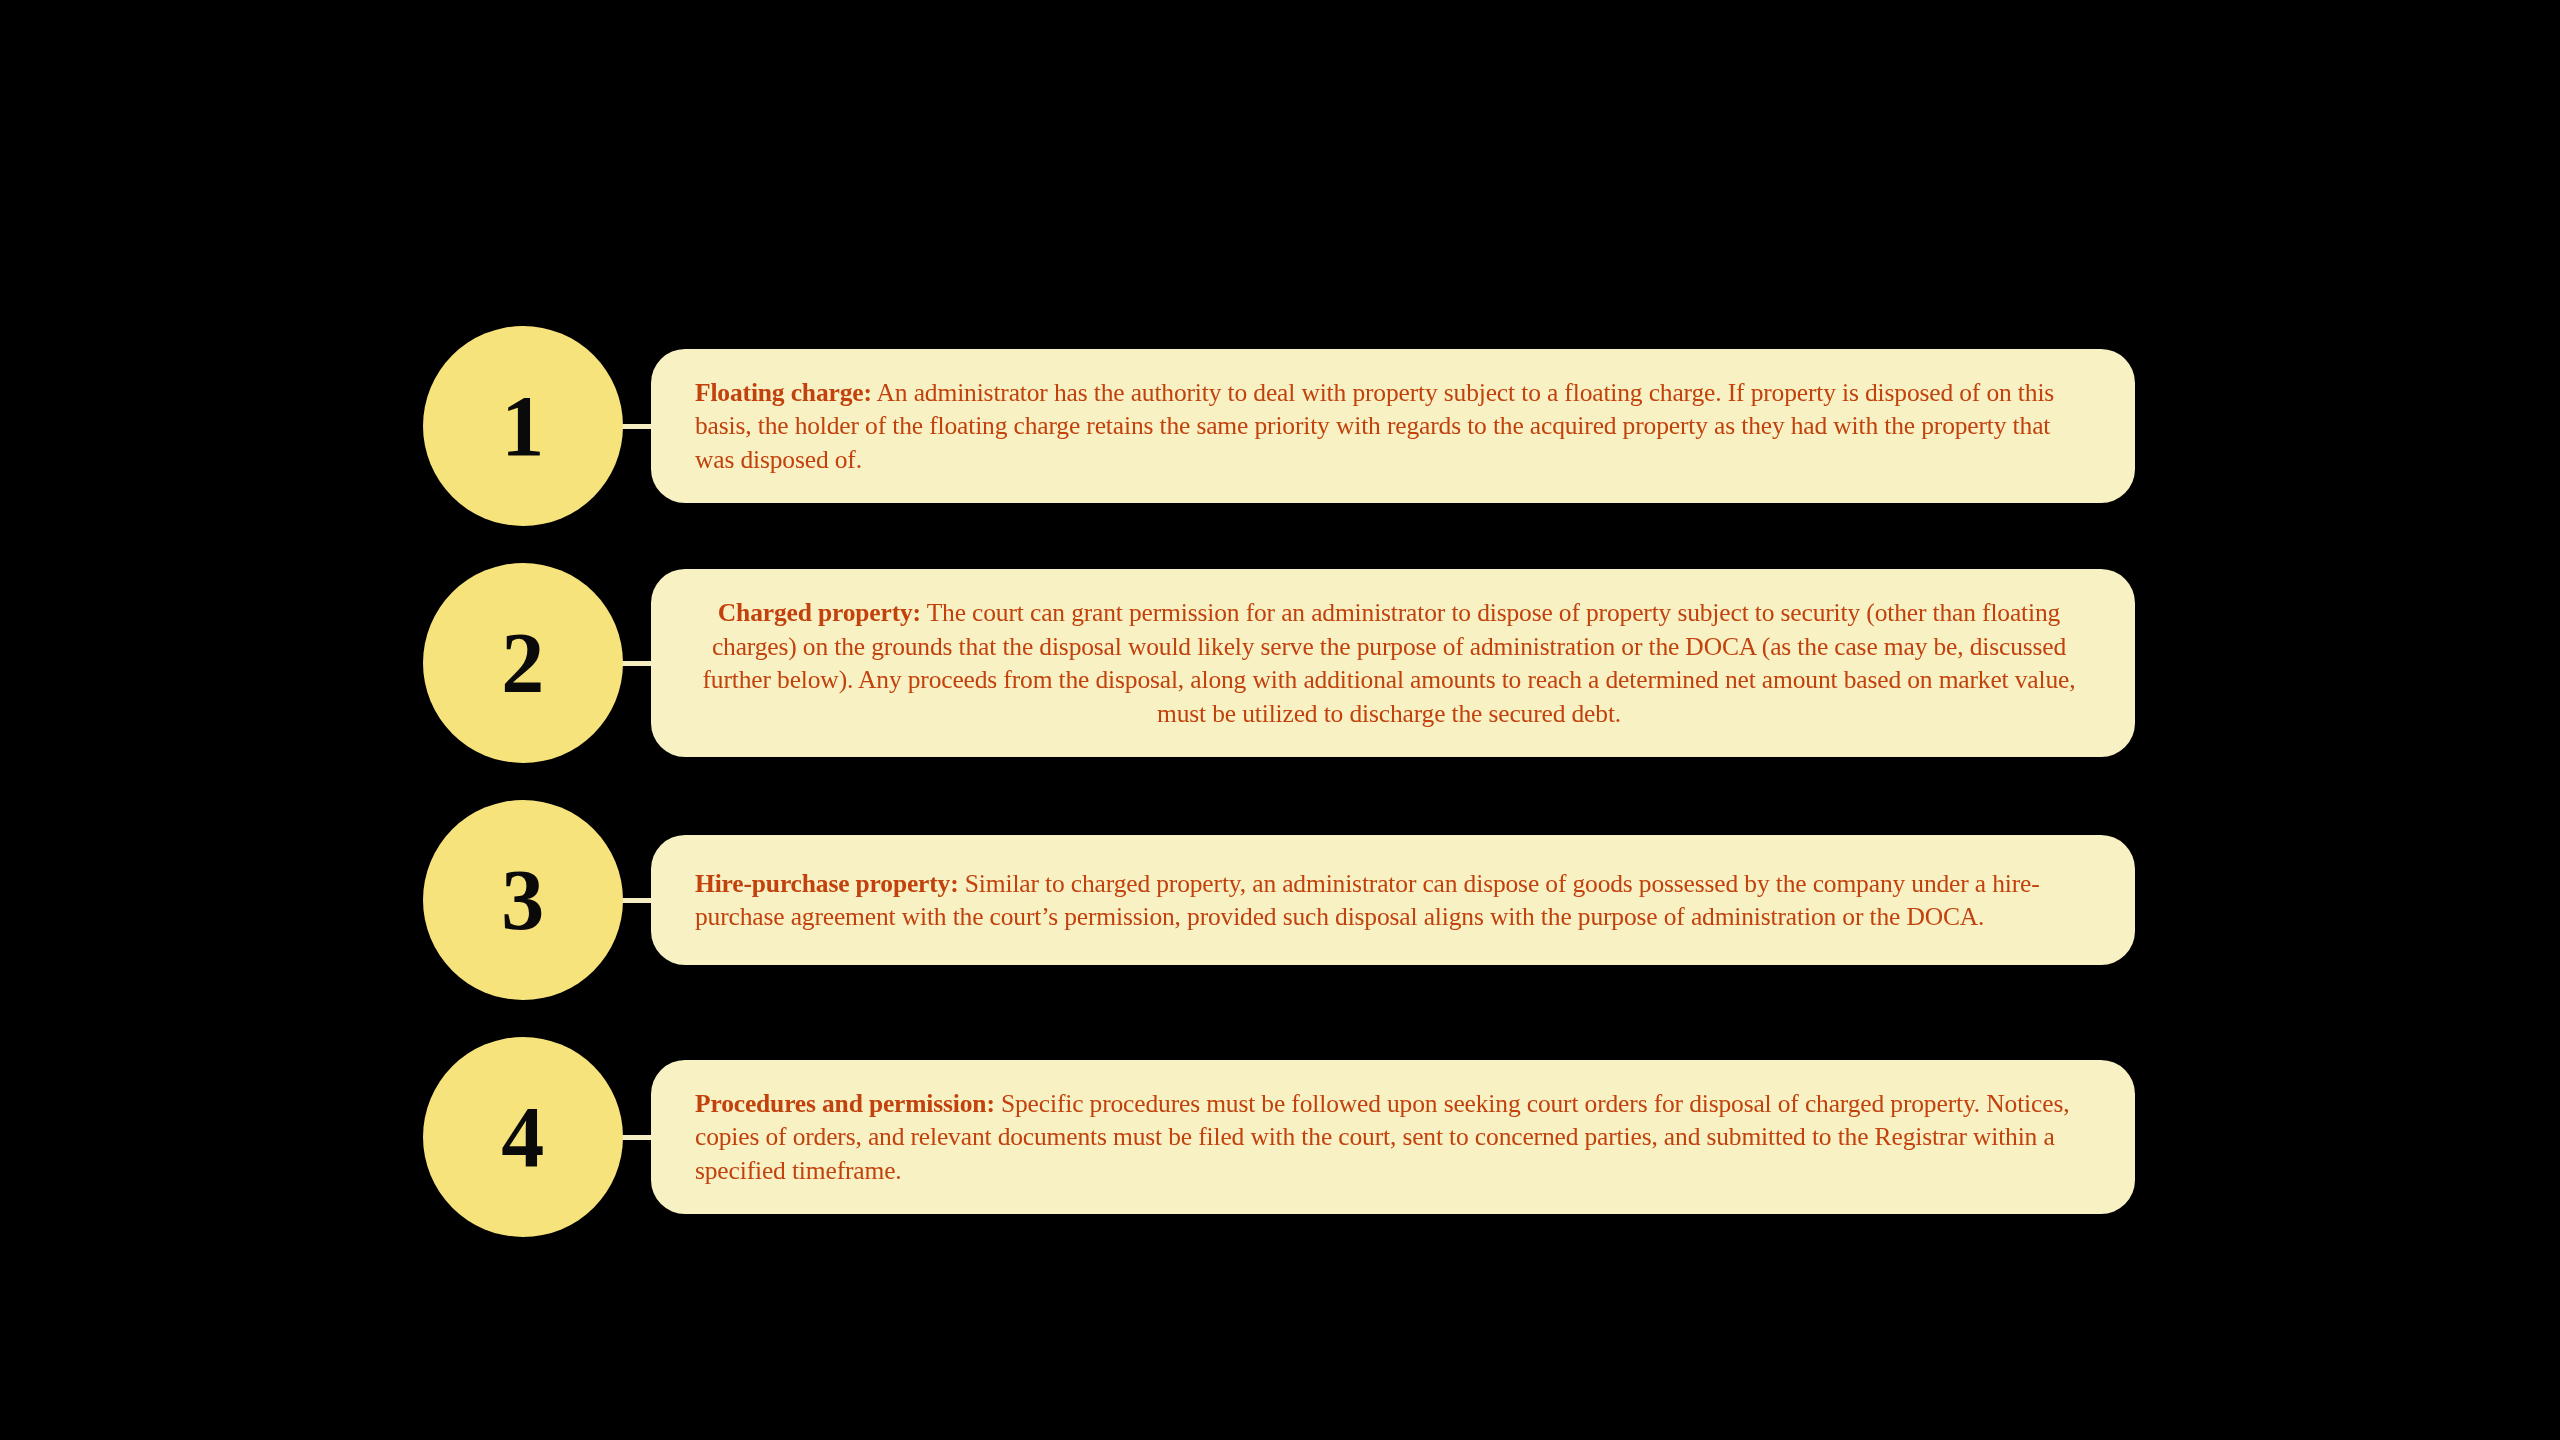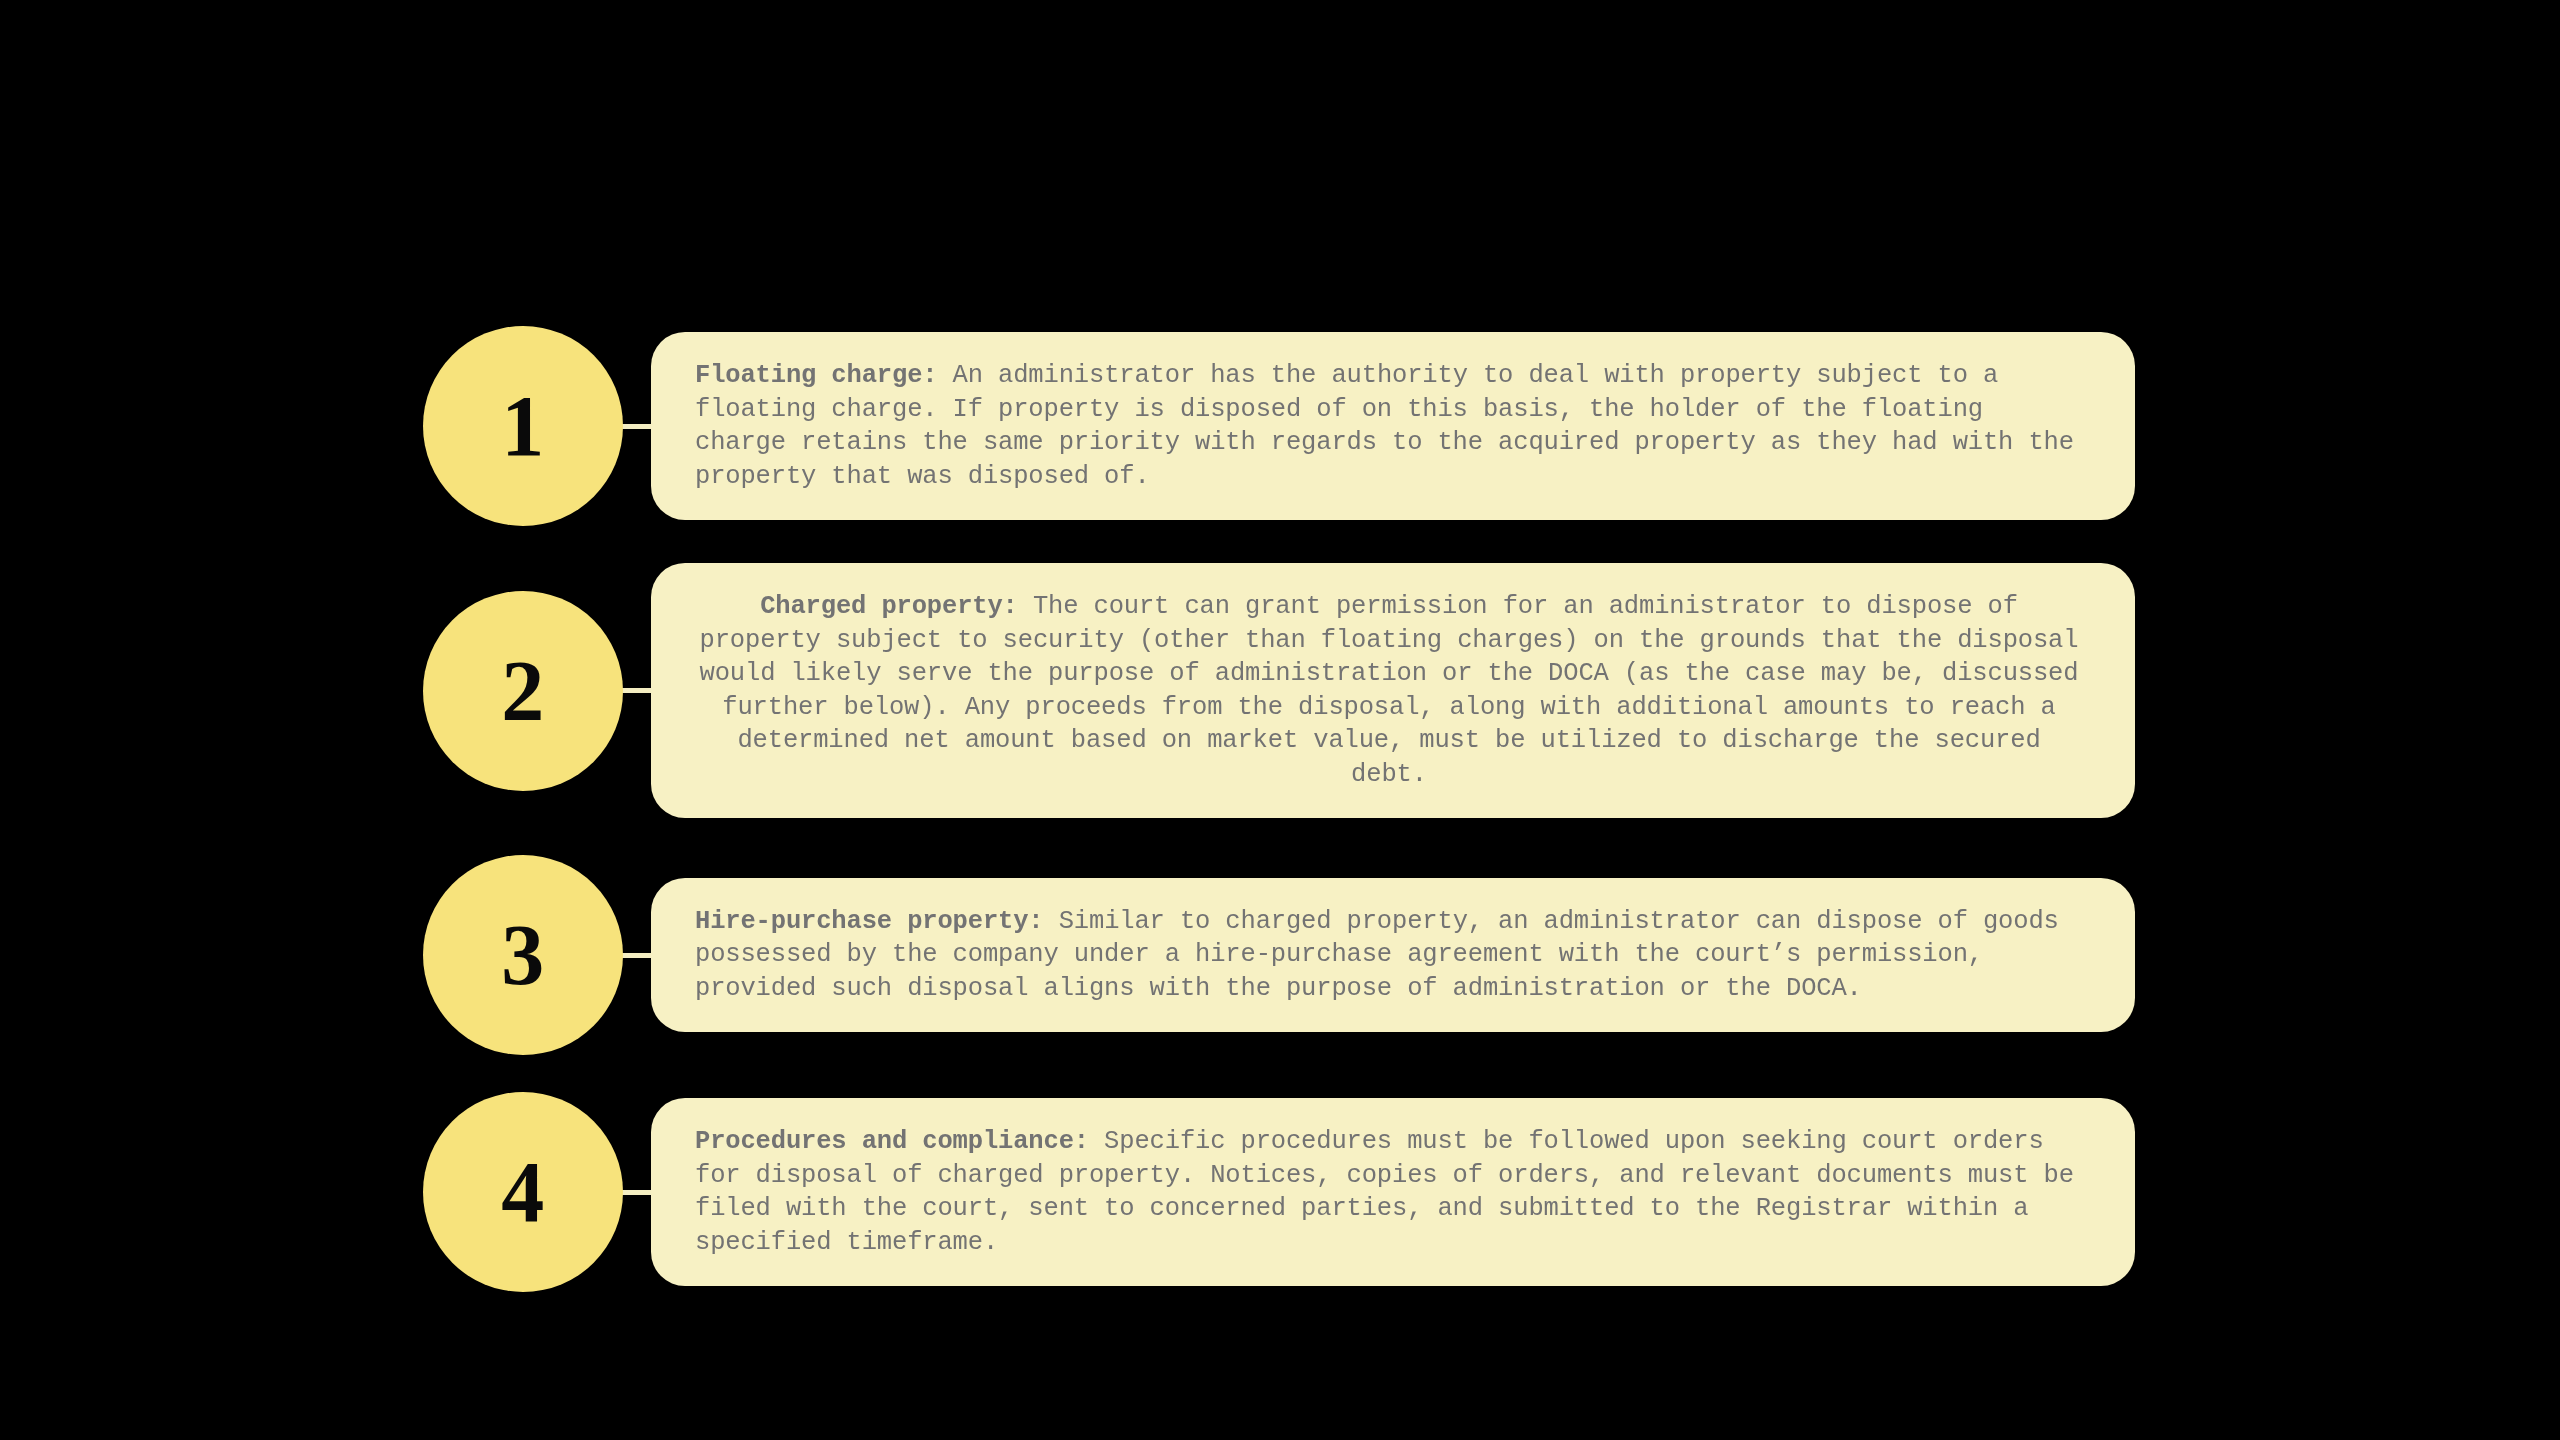--- a/index.html
+++ b/index.html
@@ -87,24 +87,24 @@
     padding: 27px 52px 27px 44px;
     min-height: 132px;
     display: flex;
     flex-direction: column;
     justify-content: center;
     position: relative;
     z-index: 2;
   }
 
   .card-text {
-    font-family: Liberation Mono, monospace;
+    font-family: Liberation Serif, serif;
     font-size: 25.5px;
     line-height: 33.5px;
-    color: #737373;
+    color: #c2410c;
     letter-spacing: -0.15px;
   }
 
   .card-text .lead {
     font-weight: 700;
   }
 
   
   .step-row[data-row="0"] .card { min-height: 130px; }
   .step-row[data-row="1"] .card { min-height: 164px; text-align: center; }
@@ -147,18 +147,18 @@
         <p class="card-text"><span class="lead">Hire-purchase property:</span><span> Similar to charged property, an administrator can dispose of goods possessed by the company under a hire-purchase agreement with the court’s permission, provided such disposal aligns with the purpose of administration or the DOCA.</span></p>
       </div>
     </div>
 
     <div class="step-row" data-row="3">
       <div class="badge">
         <span class="badge-number">4</span>
       </div>
       <div class="connector"></div>
       <div class="card">
-        <p class="card-text"><span class="lead">Procedures and compliance:</span><span> Specific procedures must be followed upon seeking court orders for disposal of charged property. Notices, copies of orders, and relevant documents must be filed with the court, sent to concerned parties, and submitted to the Registrar within a specified timeframe.</span></p>
+        <p class="card-text"><span class="lead">Procedures and permission:</span><span> Specific procedures must be followed upon seeking court orders for disposal of charged property. Notices, copies of orders, and relevant documents must be filed with the court, sent to concerned parties, and submitted to the Registrar within a specified timeframe.</span></p>
       </div>
     </div>
 
   </div>
 </div>
 
 </body></html>

